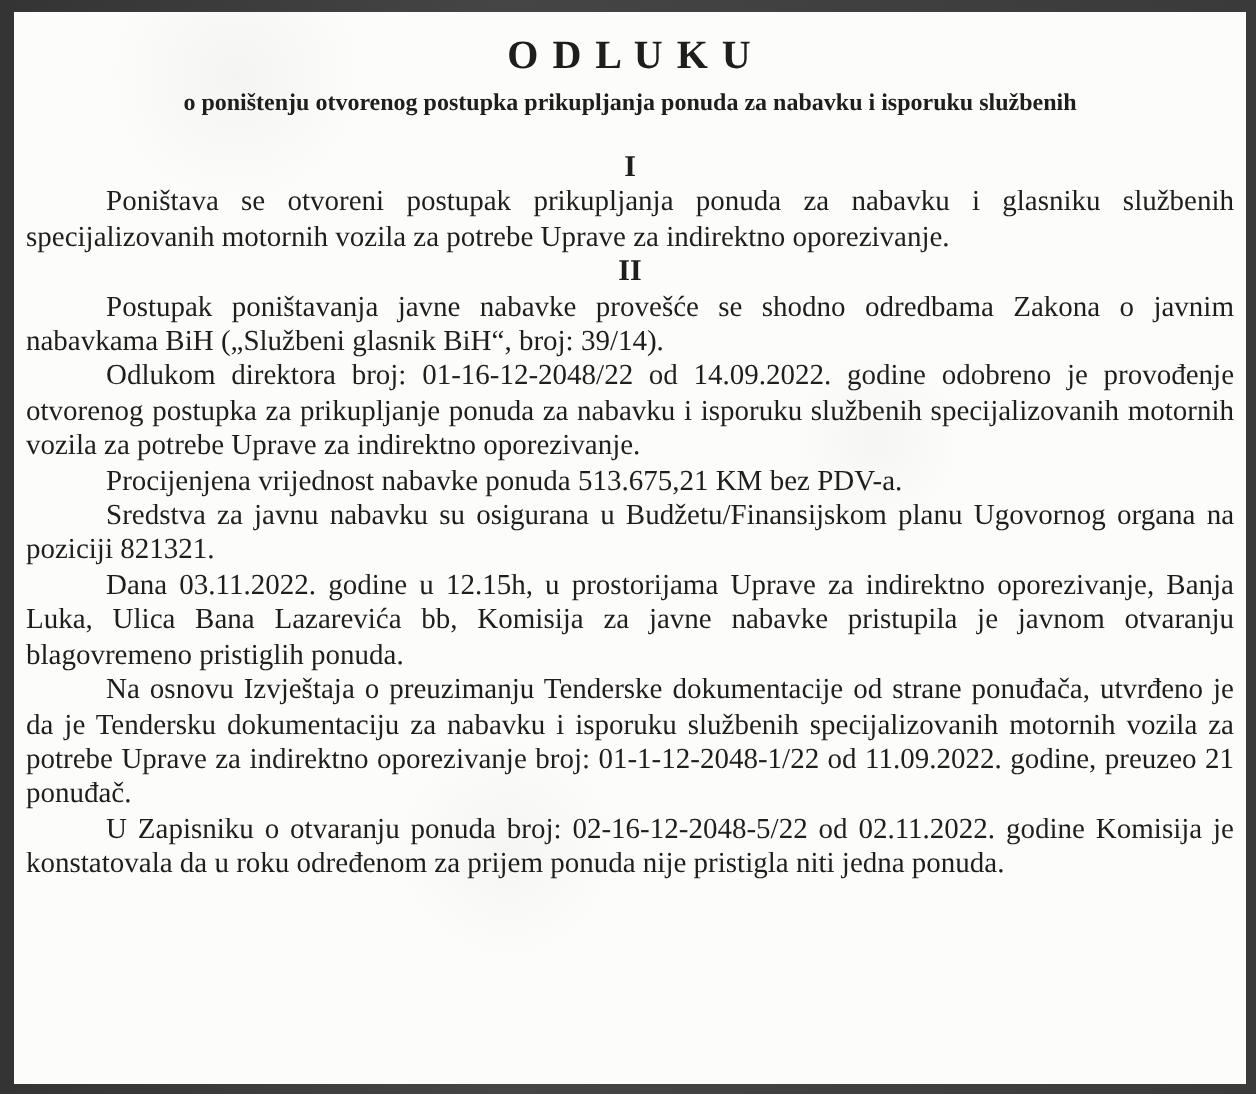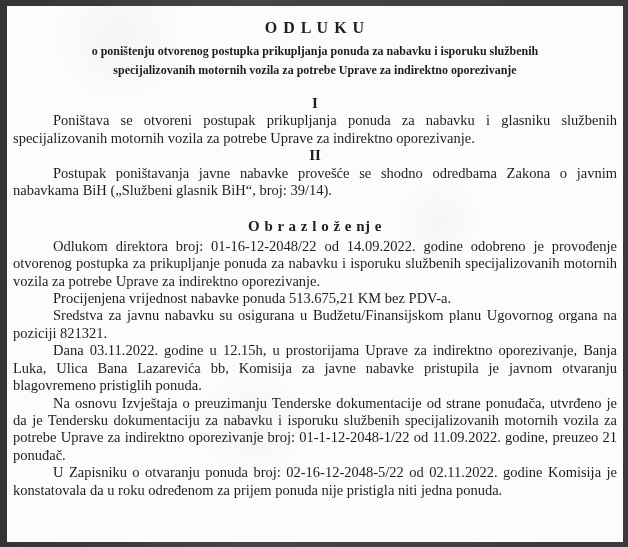--- a/index.html
+++ b/index.html
@@ -30,21 +30,21 @@
       radial-gradient(circle at 70% 40%, rgba(120,120,120,0.05), rgba(0,0,0,0) 8%),
       radial-gradient(circle at 40% 78%, rgba(120,120,120,0.05), rgba(0,0,0,0) 10%),
       #fcfcfa;
     color: #1e1e1e;
     padding: 12px 6px 4px 6px;
     font-size: 14.5px;
     line-height: 17.4px;
   }
   h1.doc-title {
     margin: 0;
-    font-size: 16px;
+    font-size: 20px;
     font-weight: bold;
     text-align: center;
     letter-spacing: 1px;
     line-height: 20px;
   }
   .doc-subtitle {
     margin: 4px auto 0 auto;
     max-width: 584px;
     font-size: 12px;
     font-weight: bold;
@@ -75,32 +75,30 @@
 </head>
 <body>
 
 <div class="frame">
   <div class="page">
 
     <h1 class="doc-title">O D L U K U</h1>
 
     <div class="doc-subtitle">
       <div>o poništenju otvorenog postupka prikupljanja ponuda za nabavku i isporuku službenih</div>
-      <div>specijalizovanih motornih vozila za potrebe Uprave za indirektno oporezivanje</div>
     </div>
 
     <h3 class="sec-heading first-sec">I</h3>
 
     <p class="body-par">Poništava se otvoreni postupak prikupljanja ponuda za nabavku i glasniku službenih specijalizovanih motornih vozila za potrebe Uprave za indirektno oporezivanje.</p>
 
     <h3 class="sec-heading">II</h3>
 
     <p class="body-par">Postupak poništavanja javne nabavke provešće se shodno odredbama Zakona o javnim nabavkama BiH („Službeni glasnik BiH“, broj: 39/14).</p>
 
-    <h3 class="sec-heading rationale-heading">O b r a z l o ž e nj e</h3>
 
     <p class="body-par">Odlukom direktora broj: 01-16-12-2048/22 od 14.09.2022. godine odobreno je provođenje otvorenog postupka za prikupljanje ponuda za nabavku i isporuku službenih specijalizovanih motornih vozila za potrebe Uprave za indirektno oporezivanje.</p>
     <p class="body-par">Procijenjena vrijednost nabavke  ponuda 513.675,21 KM bez PDV-a.</p>
     <p class="body-par">Sredstva za javnu nabavku su osigurana u Budžetu/Finansijskom planu Ugovornog organa na poziciji 821321.</p>
     <p class="body-par">Dana 03.11.2022. godine u 12.15h, u prostorijama Uprave za indirektno oporezivanje, Banja Luka, Ulica Bana Lazarevića bb, Komisija za javne nabavke pristupila je javnom otvaranju blagovremeno pristiglih ponuda.</p>
     <p class="body-par">Na osnovu Izvještaja o preuzimanju Tenderske dokumentacije od strane ponuđača, utvrđeno je da je Tendersku dokumentaciju za nabavku i isporuku službenih specijalizovanih motornih vozila za potrebe Uprave za indirektno oporezivanje broj: 01-1-12-2048-1/22 od 11.09.2022. godine, preuzeo 21 ponuđač.</p>
     <p class="body-par">U Zapisniku o otvaranju ponuda broj: 02-16-12-2048-5/22 od 02.11.2022. godine Komisija je konstatovala da u roku određenom za prijem ponuda nije pristigla niti jedna ponuda.</p>
 
   </div>
 </div>

